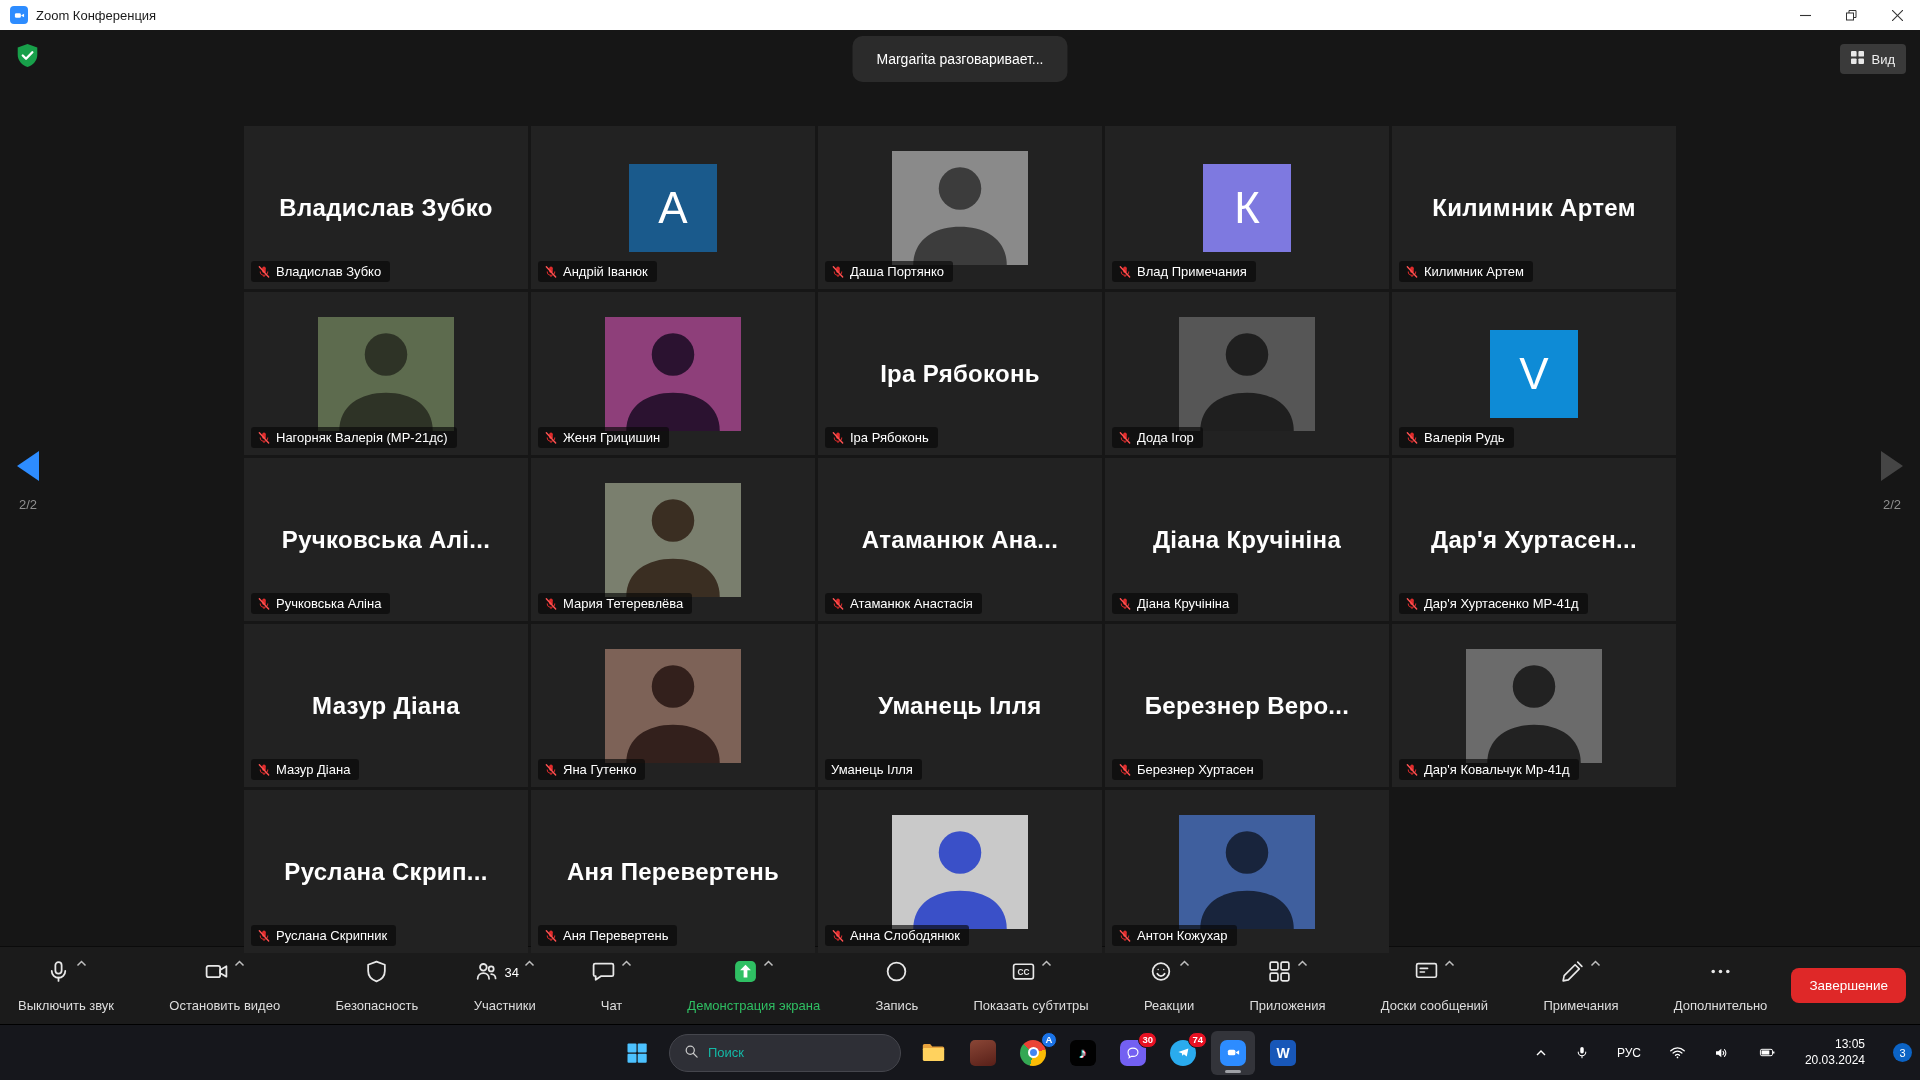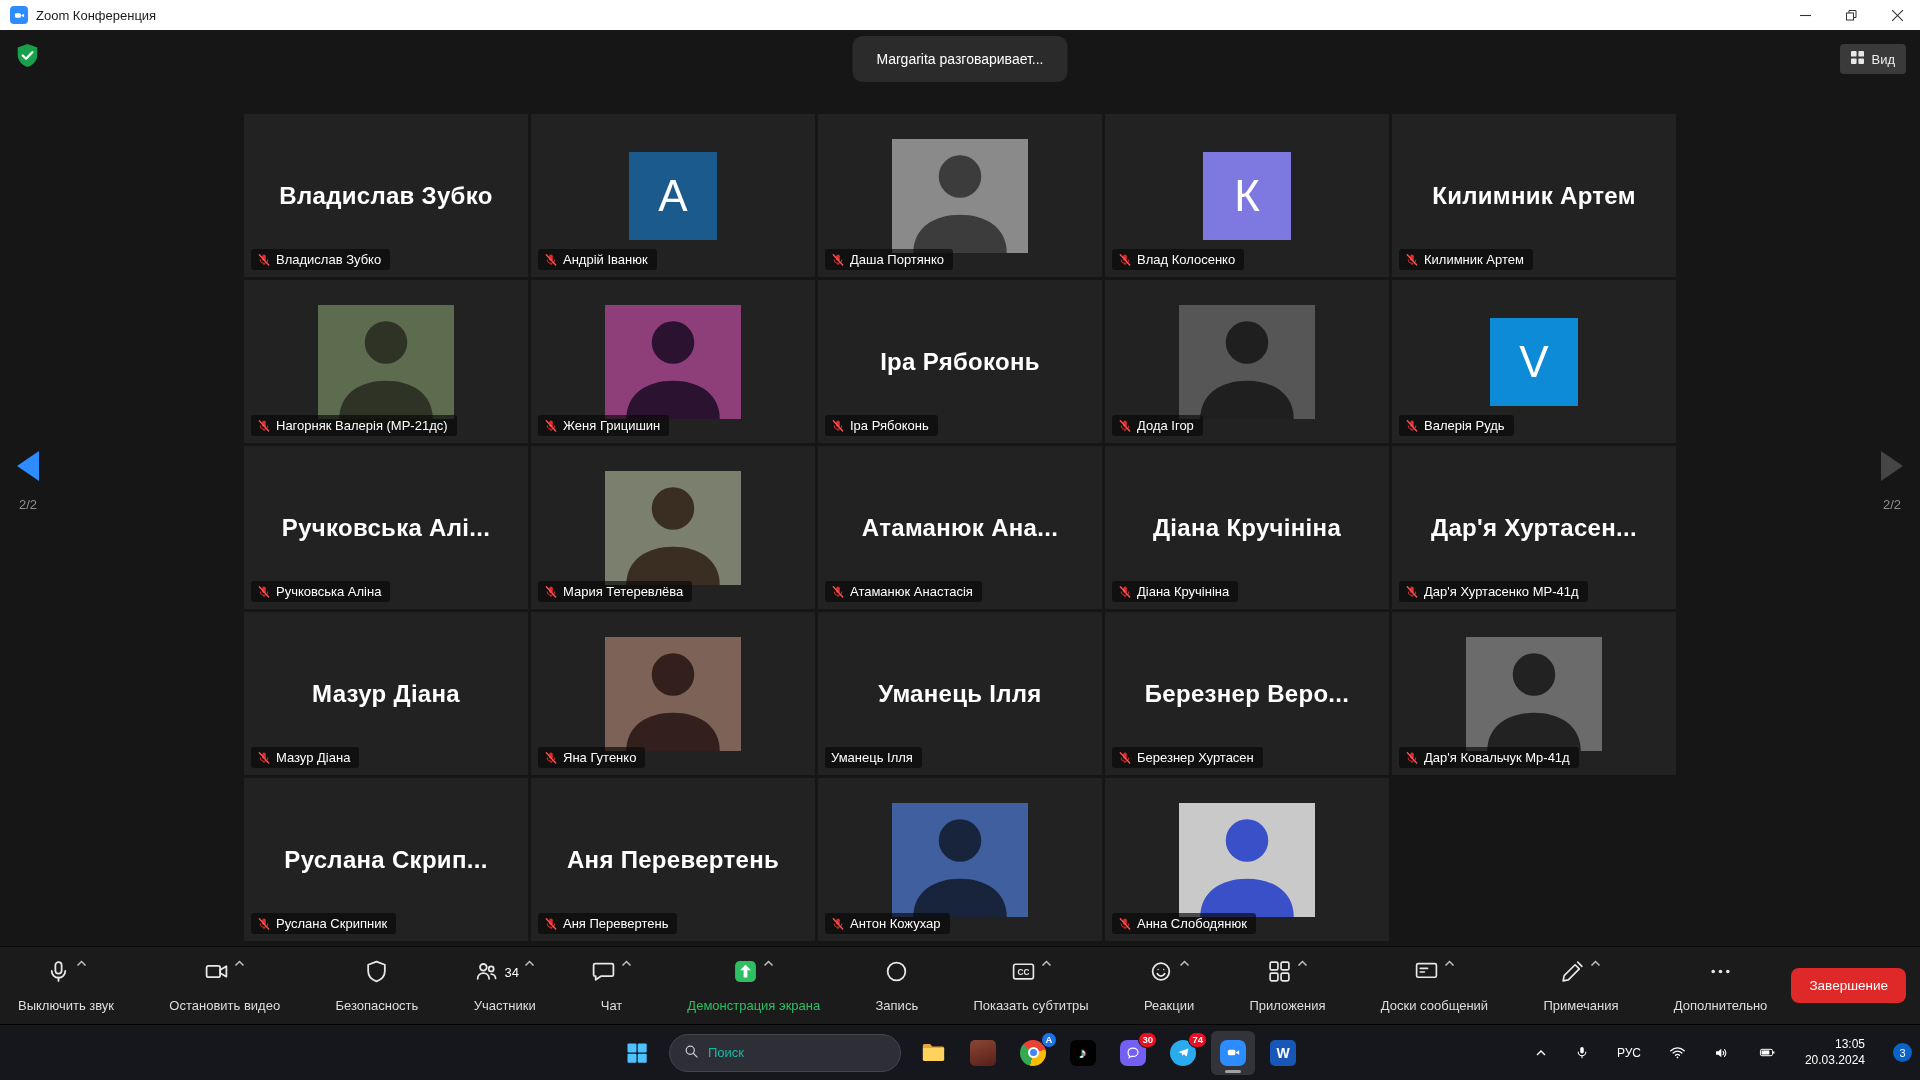--- a/index.html
+++ b/index.html
@@ -12,21 +12,21 @@
   .zoom-badge{width:18px;height:18px;border-radius:4px;background:#2D8CFF;display:flex;align-items:center;justify-content:center;}
   .win-controls{display:flex;height:100%;}
   .win-btn{width:46px;height:100%;display:flex;align-items:center;justify-content:center;background:transparent;border:none;}
 
   
   .meeting{flex:1 1 auto;position:relative;background:#161616;}
   .shield-pos{position:absolute;top:12px;left:14px;}
   .toast{position:absolute;top:6px;left:50%;transform:translateX(-50%);background:#2b2b2b;color:#fff;font-size:14px;padding:15px 24px;border-radius:10px;white-space:nowrap;}
   .view-btn{position:absolute;top:14px;right:14px;background:#3a3a3a;color:#efefef;border:none;border-radius:4px;font-size:13px;display:flex;align-items:center;gap:7px;padding:7px 11px;font-family:inherit;}
 
-  .gallery{position:absolute;left:244px;top:84px;display:grid;grid-template-columns:repeat(5,284px);grid-auto-rows:163px;gap:3px;}
+  .gallery{position:absolute;left:244px;top:96px;display:grid;grid-template-columns:repeat(5,284px);grid-auto-rows:163px;gap:3px;}
   .tile{position:relative;background:#222222;display:flex;align-items:center;justify-content:center;overflow:hidden;}
   .tile-name{color:#fff;font-size:24px;font-weight:bold;letter-spacing:.3px;white-space:nowrap;}
   .tile-avatar{width:88px;height:88px;display:flex;align-items:center;justify-content:center;color:#fff;font-size:44px;line-height:1;}
   .tile-photo{width:136px;height:114px;overflow:hidden;display:flex;align-items:flex-end;justify-content:center;}
   .tile-label{position:absolute;left:7px;bottom:7px;background:rgba(8,8,8,.65);color:#fff;font-size:13px;padding:3px 9px 3px 6px;border-radius:3px;display:flex;align-items:center;gap:5px;max-width:94%;white-space:nowrap;}
   .tile-label .mic-wrap{display:flex;align-items:center;}
 
   .nav{position:absolute;top:50%;transform:translateY(-62%);display:flex;flex-direction:column;align-items:center;gap:10px;}
   .nav.left{left:14px;} .nav.right{right:14px;}
   .page-num{color:#8f8f8f;font-size:13px;}
@@ -174,21 +174,21 @@
           <div class="tile-avatar" style="background: rgb(126, 121, 224);">К</div>
           <div class="tile-label">
             <span class="mic-wrap">
               <svg width="14" height="14" viewBox="0 0 24 24">
                 <rect x="9" y="2.5" width="6" height="11" rx="3" fill="#e02b2b"></rect>
                 <path d="M5.5 11a6.5 6.5 0 0 0 13 0" fill="none" stroke="#e02b2b" stroke-width="1.8"></path>
                 <line x1="12" y1="17.5" x2="12" y2="20.5" stroke="#e02b2b" stroke-width="1.8"></line>
                 <line x1="4" y1="3" x2="20" y2="20.5" stroke="#ff5252" stroke-width="2.4" stroke-linecap="round"></line>
               </svg>
             </span>
-            <span>Влад Колосенко</span>
+            <span>Влад Примечания</span>
           </div>
         </div>
         <div class="tile">
           <div class="tile-name">Килимник Артем</div>
           <div class="tile-label">
             <span class="mic-wrap">
               <svg width="14" height="14" viewBox="0 0 24 24">
                 <rect x="9" y="2.5" width="6" height="11" rx="3" fill="#e02b2b"></rect>
                 <path d="M5.5 11a6.5 6.5 0 0 0 13 0" fill="none" stroke="#e02b2b" stroke-width="1.8"></path>
                 <line x1="12" y1="17.5" x2="12" y2="20.5" stroke="#e02b2b" stroke-width="1.8"></line>
@@ -452,55 +452,55 @@
                 <rect x="9" y="2.5" width="6" height="11" rx="3" fill="#e02b2b"></rect>
                 <path d="M5.5 11a6.5 6.5 0 0 0 13 0" fill="none" stroke="#e02b2b" stroke-width="1.8"></path>
                 <line x1="12" y1="17.5" x2="12" y2="20.5" stroke="#e02b2b" stroke-width="1.8"></line>
                 <line x1="4" y1="3" x2="20" y2="20.5" stroke="#ff5252" stroke-width="2.4" stroke-linecap="round"></line>
               </svg>
             </span>
             <span>Аня Перевертень</span>
           </div>
         </div>
         <div class="tile">
+          <div class="tile-photo" style="background: rgb(201, 201, 201);">
+            <svg viewBox="0 0 64 52" width="100%" height="100%" preserveAspectRatio="xMidYMax meet">
+              <circle cx="32" cy="16" r="10" fill="#3a50c8"></circle>
+              <path d="M10 52c0-12 10-18 22-18s22 6 22 18z" fill="#3a50c8"></path>
+            </svg>
+          </div>
+          <div class="tile-label">
+            <span class="mic-wrap">
+              <svg width="14" height="14" viewBox="0 0 24 24">
+                <rect x="9" y="2.5" width="6" height="11" rx="3" fill="#e02b2b"></rect>
+                <path d="M5.5 11a6.5 6.5 0 0 0 13 0" fill="none" stroke="#e02b2b" stroke-width="1.8"></path>
+                <line x1="12" y1="17.5" x2="12" y2="20.5" stroke="#e02b2b" stroke-width="1.8"></line>
+                <line x1="4" y1="3" x2="20" y2="20.5" stroke="#ff5252" stroke-width="2.4" stroke-linecap="round"></line>
+              </svg>
+            </span>
+            <span>Анна Слободянюк</span>
+          </div>
+        </div>
+        <div class="tile">
           <div class="tile-photo" style="background: rgb(63, 95, 158);">
             <svg viewBox="0 0 64 52" width="100%" height="100%" preserveAspectRatio="xMidYMax meet">
               <circle cx="32" cy="16" r="10" fill="#18243c"></circle>
               <path d="M10 52c0-12 10-18 22-18s22 6 22 18z" fill="#18243c"></path>
             </svg>
           </div>
           <div class="tile-label">
             <span class="mic-wrap">
               <svg width="14" height="14" viewBox="0 0 24 24">
                 <rect x="9" y="2.5" width="6" height="11" rx="3" fill="#e02b2b"></rect>
                 <path d="M5.5 11a6.5 6.5 0 0 0 13 0" fill="none" stroke="#e02b2b" stroke-width="1.8"></path>
                 <line x1="12" y1="17.5" x2="12" y2="20.5" stroke="#e02b2b" stroke-width="1.8"></line>
                 <line x1="4" y1="3" x2="20" y2="20.5" stroke="#ff5252" stroke-width="2.4" stroke-linecap="round"></line>
               </svg>
             </span>
             <span>Антон Кожухар</span>
-          </div>
-        </div>
-        <div class="tile">
-          <div class="tile-photo" style="background: rgb(201, 201, 201);">
-            <svg viewBox="0 0 64 52" width="100%" height="100%" preserveAspectRatio="xMidYMax meet">
-              <circle cx="32" cy="16" r="10" fill="#3a50c8"></circle>
-              <path d="M10 52c0-12 10-18 22-18s22 6 22 18z" fill="#3a50c8"></path>
-            </svg>
-          </div>
-          <div class="tile-label">
-            <span class="mic-wrap">
-              <svg width="14" height="14" viewBox="0 0 24 24">
-                <rect x="9" y="2.5" width="6" height="11" rx="3" fill="#e02b2b"></rect>
-                <path d="M5.5 11a6.5 6.5 0 0 0 13 0" fill="none" stroke="#e02b2b" stroke-width="1.8"></path>
-                <line x1="12" y1="17.5" x2="12" y2="20.5" stroke="#e02b2b" stroke-width="1.8"></line>
-                <line x1="4" y1="3" x2="20" y2="20.5" stroke="#ff5252" stroke-width="2.4" stroke-linecap="round"></line>
-              </svg>
-            </span>
-            <span>Анна Слободянюк</span>
           </div>
         </div>
       </div>
 
     <div class="nav left">
       <span>
         <svg width="28" height="34" viewBox="0 0 28 34">
             <polygon points="25,2 3,17 25,32" fill="#2D8CFF"></polygon>
           </svg>
       </span>

